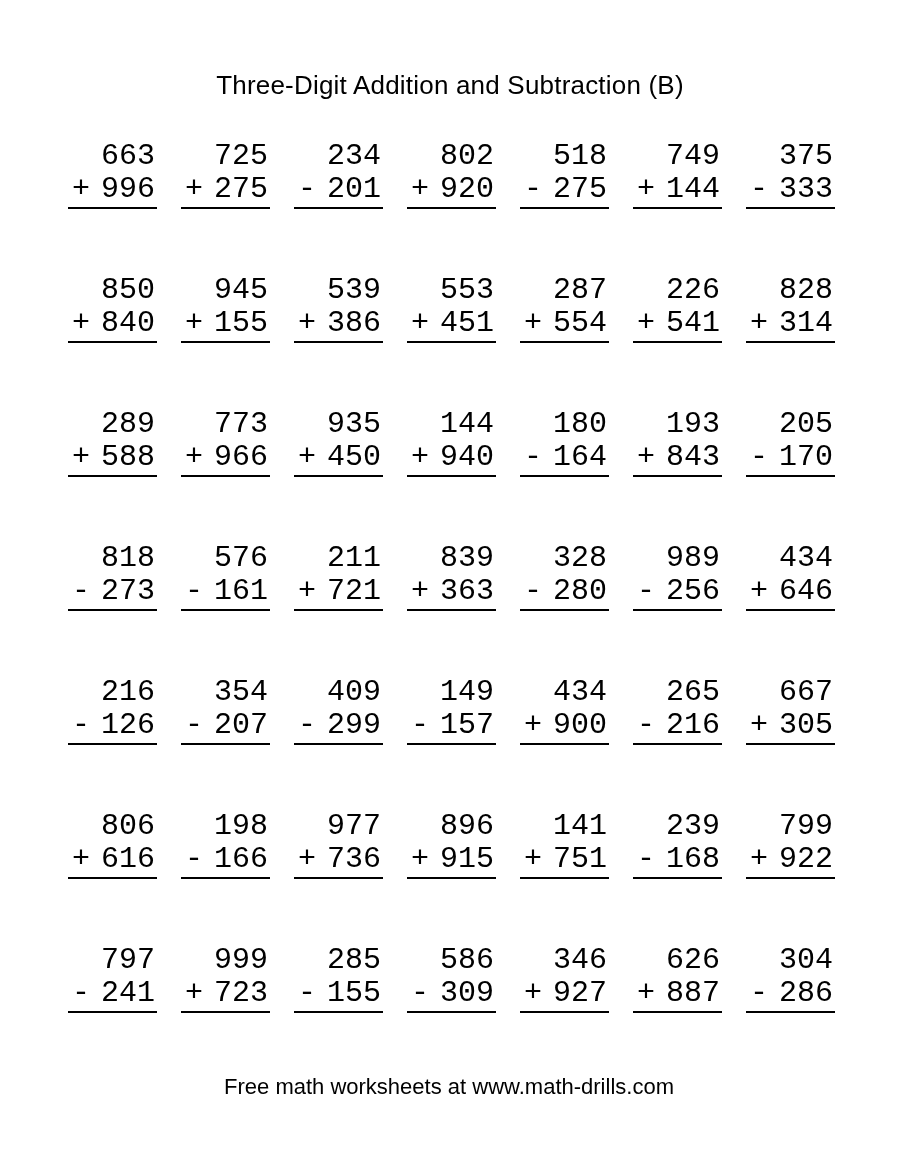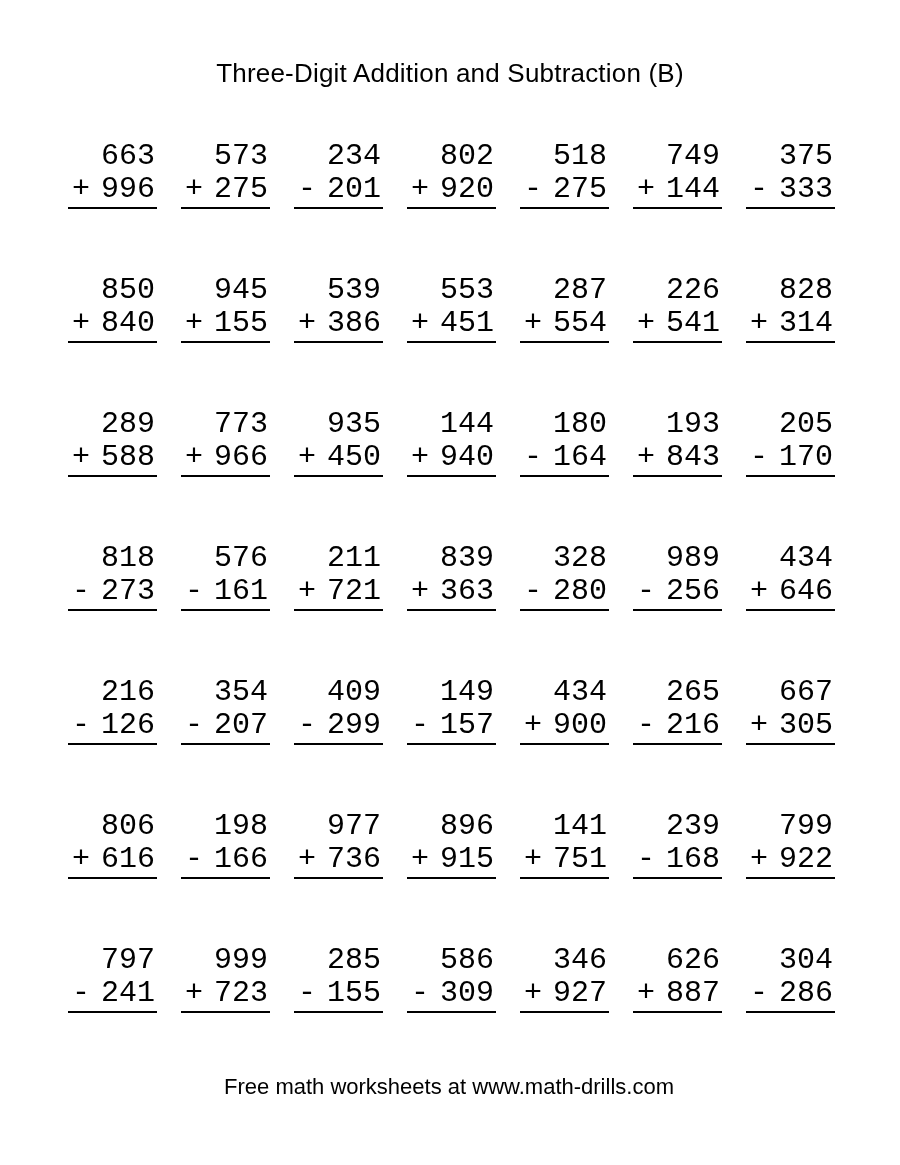--- a/index.html
+++ b/index.html
@@ -22,21 +22,21 @@
     background: #ffffff;
   }
   .title {
     position: absolute;
     top: 58px;
     left: 0;
     right: 0;
     text-align: center;
     font-size: 26px;
     font-weight: normal;
-    margin: 0;
+    margin: 12px;
     letter-spacing: 0.2px;
   }
   .grid {
     position: absolute;
     top: 140px;
     left: 68px;
     width: 767px;
     display: grid;
     grid-template-columns: repeat(7, 89px);
     column-gap: 24px;
@@ -81,21 +81,21 @@
   <div class="grid" id="problems-grid">
   <div class="problem">
     <div class="top-num">663</div>
     <div class="bottom-row">
       <span class="op">+</span>
       <span class="num">996</span>
     </div>
   </div>
 
   <div class="problem">
-    <div class="top-num">573</div>
+    <div class="top-num">725</div>
     <div class="bottom-row">
       <span class="op">+</span>
       <span class="num">275</span>
     </div>
   </div>
 
   <div class="problem">
     <div class="top-num">234</div>
     <div class="bottom-row">
       <span class="op">-</span>

